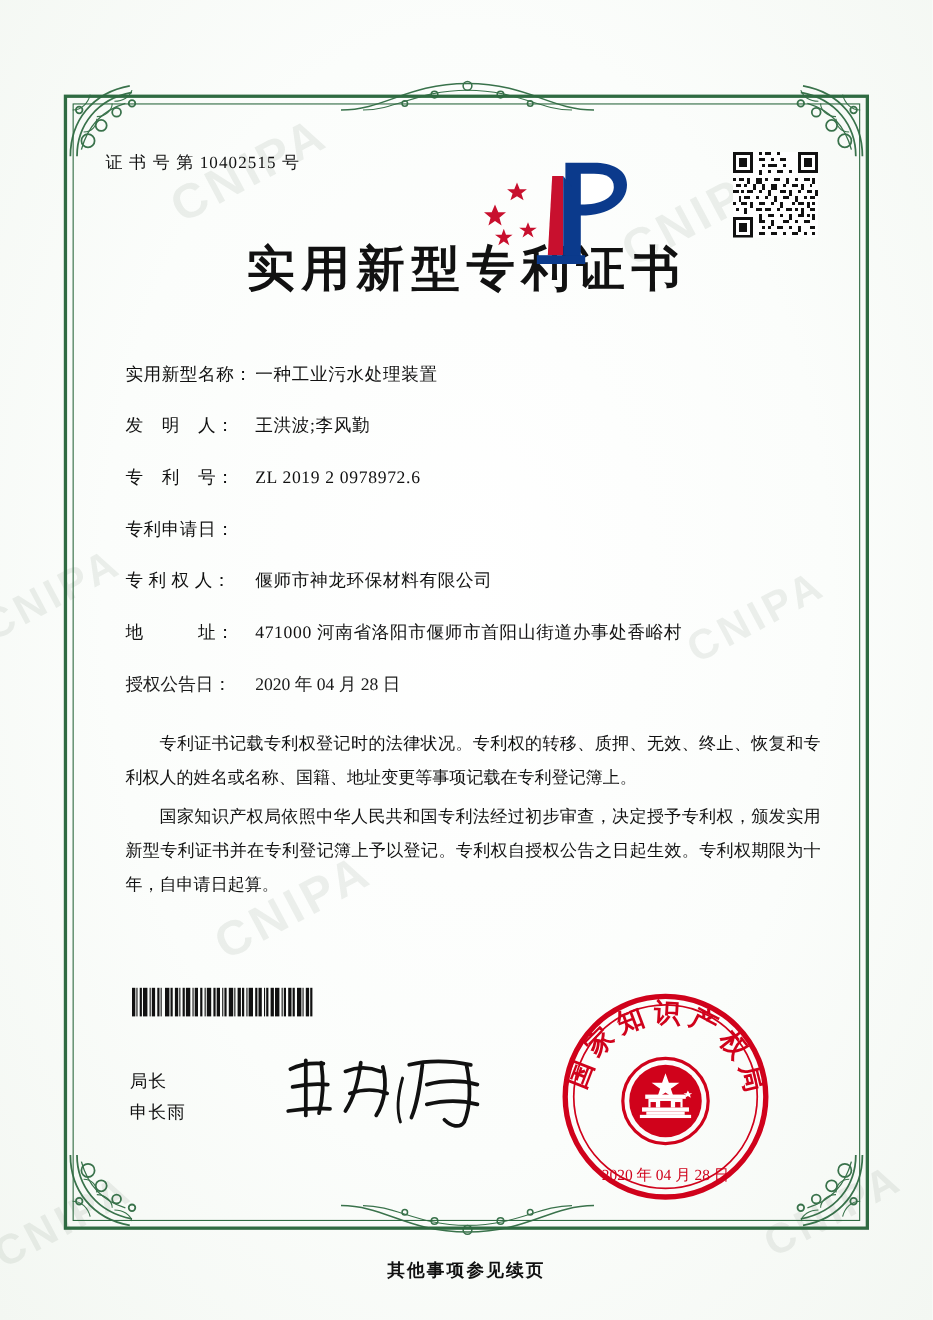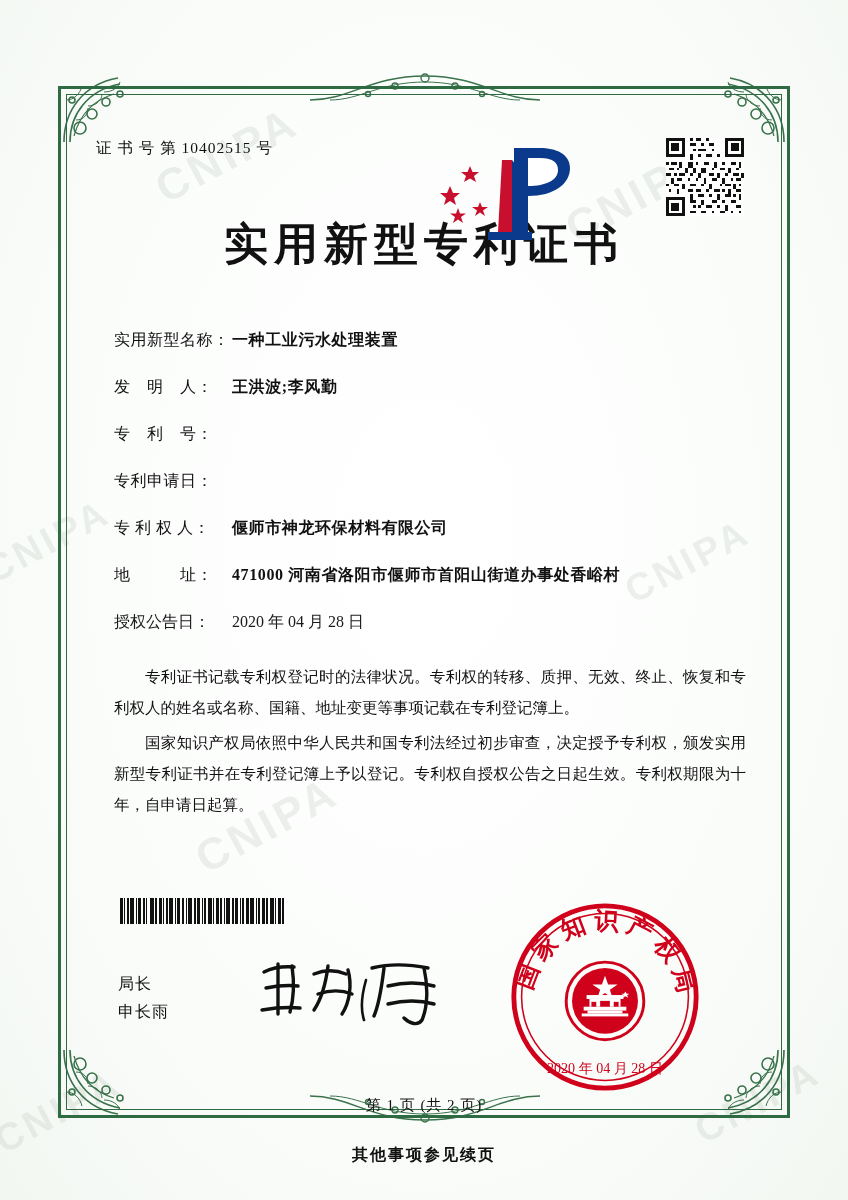--- a/index.html
+++ b/index.html
@@ -149,21 +149,20 @@
   }
   .field .lab {
     width: 118px;
     flex: 0 0 118px;
     letter-spacing: 0.5px;
     white-space: pre;
   }
   .field .val {
     flex: 1;
     letter-spacing: 0.6px;
-    font-weight: bold;
   }
 
   .row-two {
     display: flex;
     align-items: baseline;
     font-size: 16px;
     margin-bottom: 22px;
   }
   .row-two .seg1 { display: flex; align-items: baseline; }
   .row-two .seg2 { display: flex; align-items: baseline; margin-left: 52px; }
@@ -496,20 +495,21 @@
       <div class="field">
         <span class="lab">实用新型名称：</span>
         <span class="val">一种工业污水处理装置</span>
       </div>
       <div class="field">
         <span class="lab">发　明　人：</span>
         <span class="val">王洪波;李风勤</span>
       </div>
       <div class="field">
         <span class="lab">专　利　号：</span>
+        <span class="val">ZL 2019 2 0978972.6</span>
       </div>
       <div class="field">
         <span class="lab">专利申请日：</span>
       </div>
       <div class="field">
         <span class="lab">专 利 权 人：</span>
         <span class="val">偃师市神龙环保材料有限公司</span>
       </div>
       <div class="field">
         <span class="lab">地　　　址：</span>
@@ -672,16 +672,15 @@
           <rect x="-5" y="0" width="10" height="6" fill="#d0021b"></rect>
           <rect x="-14" y="1" width="5" height="5" fill="#d0021b"></rect>
           <rect x="9" y="1" width="5" height="5" fill="#d0021b"></rect>
           <rect x="-24" y="13" width="48" height="3"></rect>
         </g>
       </g>
       <text x="100" y="178" text-anchor="middle" font-family="'Liberation Serif', serif" font-size="14.5" fill="#d0021b">2020 年 04 月 28 日</text>
     </svg>
   </div>
 
-  <div class="page-no">第 1 页 (共 2 页)</div>
   <div class="footnote">其他事项参见续页</div>
 
 </div>
 
 </body></html>

